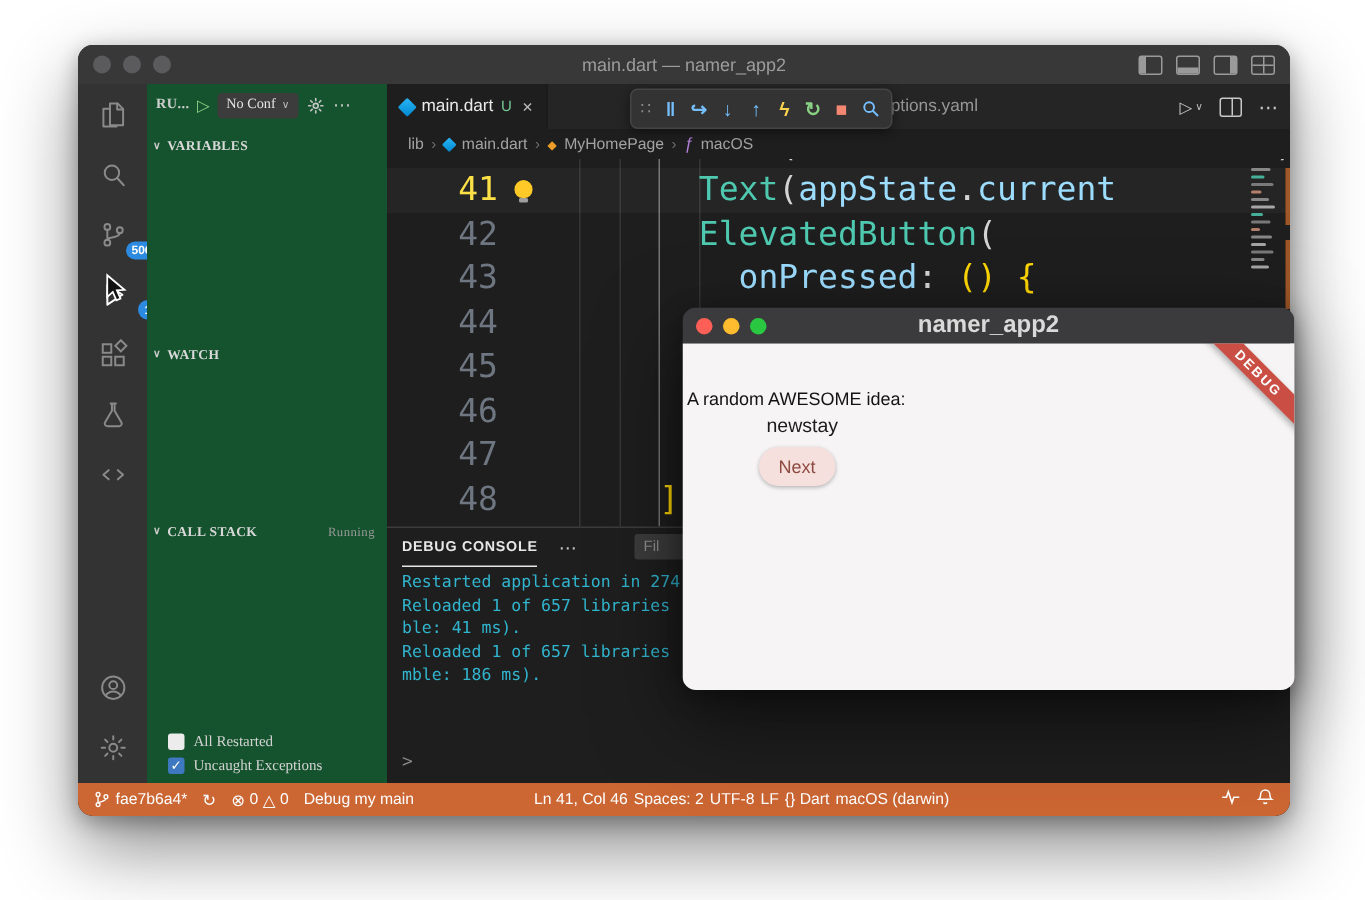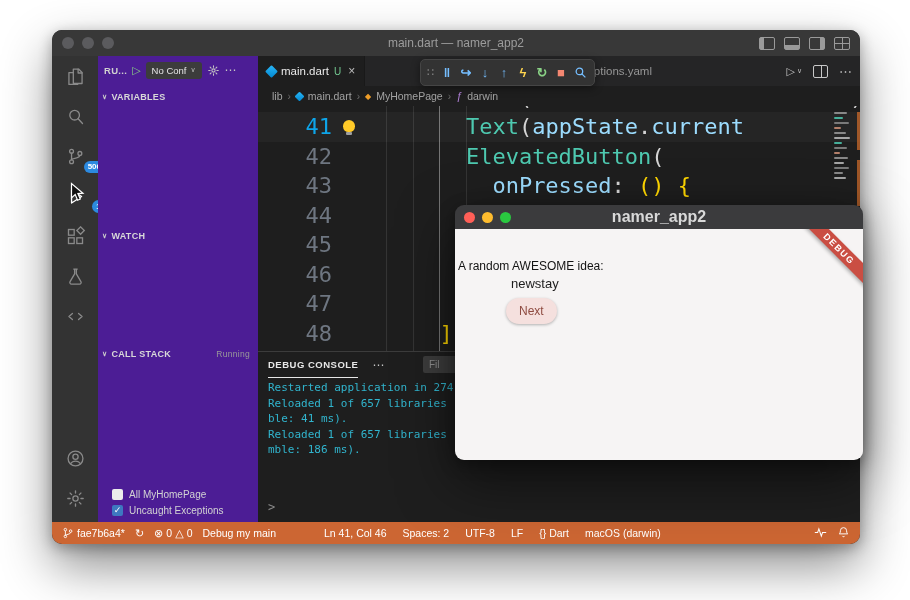--- a/index.html
+++ b/index.html
@@ -30,21 +30,21 @@
   .act{width:66px;height:40px;display:flex;align-items:center;justify-content:center;color:#8a8a8a;position:relative;}
   .act svg{width:21px;height:21px;}
   .act.active{color:#ffffff;}
   .act.active::before{content:"";position:absolute;left:0;top:5px;bottom:5px;width:2px;background:#fff;}
   .badge{position:absolute;right:3px;bottom:3px;background:#2c8ae0;color:#fff;font-size:8px;font-weight:bold;
          border-radius:8px;padding:1px 4px;line-height:1.2;}
   .badge.round{width:13px;height:13px;padding:0;border-radius:50%;display:flex;align-items:center;justify-content:center;}
   .spacer{flex:1;}
 
   
-  .sidebar{width:160px;background:#4c1d95;position:relative;flex:0 0 auto;}
+  .sidebar{width:160px;background:#14532d;position:relative;flex:0 0 auto;font-family:Liberation Serif, serif;}
   .side-head{position:absolute;top:0;left:0;right:0;height:28px;display:flex;align-items:center;padding:0 6px;gap:5px;}
   .sh-title{font-size:9.5px;font-weight:bold;color:#cfcfcf;letter-spacing:.3px;white-space:nowrap;}
   .play{color:#89d185;font-size:11px;}
   .conf{height:17px;background:#3c3c3c;border-radius:3px;display:flex;align-items:center;gap:4px;padding:0 6px;
         color:#e4e4e4;font-size:9.5px;white-space:nowrap;}
   .caret{font-size:7px;color:#bbb;}
   .sh-gear{color:#c5c5c5;display:flex;}
   .sh-more{color:#c5c5c5;font-size:12px;}
   .section{position:absolute;left:0;right:0;height:17px;display:flex;align-items:center;gap:4px;
            padding:0 8px 0 4px;font-size:9px;font-weight:bold;color:#d8d8d8;letter-spacing:.3px;}
@@ -91,21 +91,21 @@
   .csep{color:#6d6d6d;font-size:10px;}
   .sym-class{color:#ee9d28;font-size:8px;}
   .sym-method{color:#b180d7;font-size:11px;font-style:italic;}
 
   .code-area{flex:1;position:relative;overflow:hidden;font-family:"DejaVu Sans Mono",monospace;font-size:22px;}
   .guide{position:absolute;top:0;bottom:0;width:1px;background:#343434;}
   .g1{left:128px;} .g2{left:155px;} .g3{left:181px;background:#747474;} .g4{left:208px;}
   .cl{position:absolute;left:0;width:100%;height:29.5px;line-height:29.5px;}
   .cur-line{background:rgba(255,255,255,.035);}
   .ln{position:absolute;left:0;width:74px;text-align:right;color:#6e7681;}
-  .ln.cur{color:#0ea5e9;}
+  .ln.cur{color:#fde047;}
   .ct{display:block;white-space:pre;}
   .tk-type{color:#4ec9b0;} .tk-var{color:#9cdcfe;} .tk-punct{color:#d4d4d4;}
   .tk-string{color:#ce9178;} .tk-bracket{color:#ffd700;}
   .bulb{position:absolute;left:85px;top:8px;width:12px;height:12px;background:#ffca28;border-radius:50% 50% 45% 45%;}
   .bulb::after{content:"";position:absolute;left:3px;bottom:-3px;width:6px;height:3px;background:#9e9e9e;border-radius:1px;}
   .minimap{position:absolute;right:3px;top:2px;bottom:0;width:21px;display:flex;flex-direction:column;gap:3px;
            padding:4px 2px;align-items:flex-start;}
   .mm-bar{height:2px;border-radius:1px;opacity:.85;}
   .ruler-seg{position:absolute;right:0;width:3px;background:#c96a2b;opacity:.75;}
   .rs1{top:6px;height:38px;} .rs2{top:54px;height:46px;}
@@ -119,21 +119,21 @@
           display:flex;align-items:center;padding:0 6px;font-size:10px;color:#8f8f8f;}
   .console{position:absolute;left:10px;top:28px;right:4px;font-family:"DejaVu Sans Mono",monospace;font-size:11px;
            line-height:15.5px;color:#31b5ce;}
   .con-line{white-space:pre;}
   .prompt{position:absolute;left:10px;bottom:8px;color:#8a8a8a;font-family:"DejaVu Sans Mono",monospace;font-size:12px;}
 
   .statusbar{height:22px;background:#cc6633;display:flex;align-items:center;color:#fff;font-size:10.5px;
              padding:0 10px;gap:10px;flex:0 0 auto;}
   .sb-item{display:flex;align-items:center;gap:3px;white-space:nowrap;}
   .sb-glyph{font-size:11px;}
-  .sb-mid{margin-left:38px;display:flex;gap:16px;}
+  .sb-mid{margin-left:70px;display:flex;gap:4px;}
   .sb-right{margin-left:auto;display:flex;gap:10px;align-items:center;}
 
   
   .cursor-arrow{position:absolute;left:70px;top:182px;z-index:70;pointer-events:none;}
 
   
   .app-win{position:absolute;left:455px;top:205px;width:408px;height:255px;border-radius:9px;overflow:hidden;
            box-shadow:0 20px 55px rgba(0,0,0,.5),0 4px 16px rgba(0,0,0,.35);z-index:50;display:flex;flex-direction:column;}
   .app-titlebar{height:24px;background:#3b3b3d;position:relative;display:flex;align-items:center;flex:0 0 auto;}
   .app-lights{display:flex;gap:7px;margin-left:9px;z-index:2;}
@@ -262,21 +262,21 @@
           <span class="sec-chev">∨</span>
           <span>WATCH</span>
         </div>
         <div class="section sec-callstack">
           <span class="sec-chev">∨</span>
           <span>CALL STACK</span>
           <span class="sec-status">Running</span>
         </div>
         <div class="bp-row bp-1">
           <span class="cb off"></span>
-          <span>All MyHomePage</span>
+          <span>All Restarted</span>
         </div>
         <div class="bp-row bp-2">
           <span class="cb on">✓</span>
           <span>Uncaught Exceptions</span>
         </div>
       </div>
 
       <div class="editor-col">
         <div class="tabbar">
           <div class="tab">
@@ -319,21 +319,21 @@
         <div class="crumbs">
           <span>lib</span>
           <span class="csep">›</span>
           <span class="dart-ico small"></span>
           <span>main.dart</span>
           <span class="csep">›</span>
           <span class="sym-class">◆</span>
           <span>MyHomePage</span>
           <span class="csep">›</span>
           <span class="sym-method">ƒ</span>
-          <span>darwin</span>
+          <span>macOS</span>
         </div>
 
         <div class="code-area">
           <div class="guide g1"></div>
           <div class="guide g2"></div>
           <div class="guide g3"></div>
           <div class="guide g4"></div>
           <div>
               <div class="cl" style="top: -23.5px;">
                 <span class="ln">40</span>

